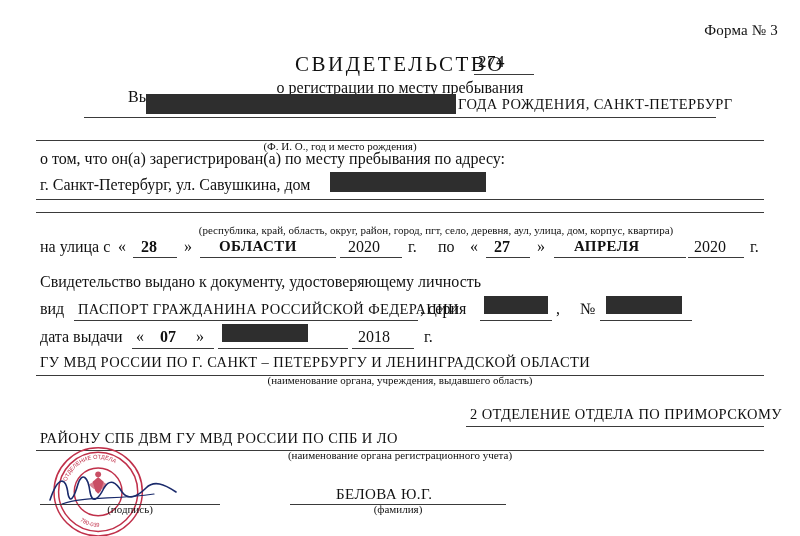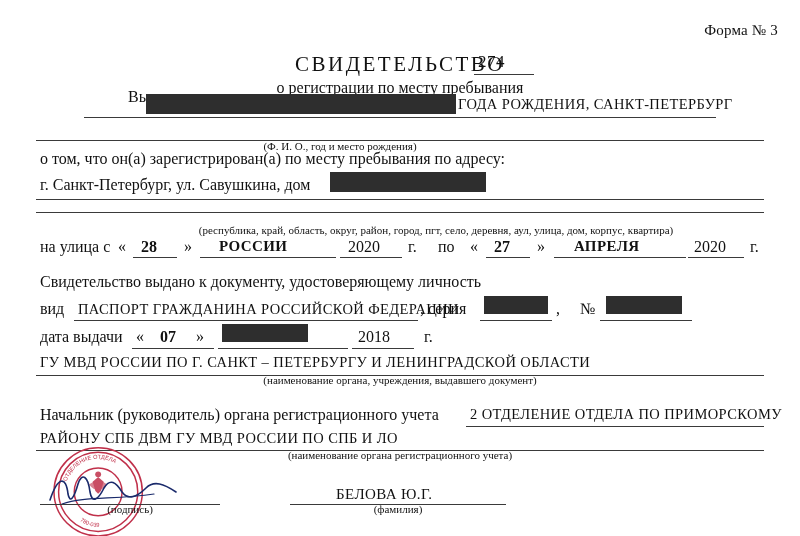--- a/index.html
+++ b/index.html
@@ -107,21 +107,21 @@
   <div class="redacted" style="left:330px; top:172px; width:156px; height:20px;"></div>
   <div class="line" style="left:36px; top:199px; width:728px;"></div>
   <div class="line" style="left:36px; top:212px; width:728px;"></div>
   <div class="small-note" style="left:0; top:224px; width:800px;padding-left:36px;">(республика, край, область, округ, район, город, пгт, село, деревня, аул, улица, дом, корпус, квартира)</div>
 
   <div class="lbl" style="left:40px; top:238px;">на улица с</div>
   <div class="lbl" style="left:118px; top:238px;">«</div>
   <div class="lbl" style="left:141px; top:238px; font-weight:bold;">28</div>
   <div class="line" style="left:133px; top:257px; width:44px;"></div>
   <div class="lbl" style="left:184px; top:238px;">»</div>
-  <div class="lbl caps" style="left:219px; top:238px; font-weight:bold; font-size:15px;">РОССИИ</div>
+  <div class="lbl caps" style="left:219px; top:238px; font-weight:bold; font-size:15px;">ОБЛАСТИ</div>
   <div class="line" style="left:200px; top:257px; width:136px;"></div>
   <div class="lbl" style="left:348px; top:238px;">2020</div>
   <div class="line" style="left:340px; top:257px; width:62px;"></div>
   <div class="lbl" style="left:408px; top:238px;">г.</div>
   <div class="lbl" style="left:438px; top:238px;">по</div>
   <div class="lbl" style="left:470px; top:238px;">«</div>
   <div class="lbl" style="left:494px; top:238px; font-weight:bold;">27</div>
   <div class="line" style="left:486px; top:257px; width:44px;"></div>
   <div class="lbl" style="left:537px; top:238px;">»</div>
   <div class="lbl caps" style="left:574px; top:238px; font-weight:bold; font-size:15px;">АПРЕЛЯ</div>
@@ -149,23 +149,22 @@
   <div class="line" style="left:132px; top:348px; width:82px;"></div>
   <div class="lbl" style="left:196px; top:328px;">»</div>
   <div class="redacted" style="left:222px; top:324px; width:86px; height:18px;"></div>
   <div class="line" style="left:218px; top:348px; width:130px;"></div>
   <div class="lbl" style="left:358px; top:328px;">2018</div>
   <div class="line" style="left:352px; top:348px; width:62px;"></div>
   <div class="lbl" style="left:424px; top:328px;">г.</div>
 
   <div class="lbl caps" style="left:40px; top:354px; font-size:14.5px;">ГУ  МВД  РОССИИ  ПО  Г. САНКТ – ПЕТЕРБУРГУ  И  ЛЕНИНГРАДСКОЙ ОБЛАСТИ</div>
   <div class="line" style="left:36px; top:375px; width:728px;"></div>
-  <div class="small-note" style="left:0; top:374px; width:800px;">(наименование органа, учреждения, выдавшего документ)</div>
-
-  <div class="lbl" style="left:40px; top:406px;">Начальник (руководитель) органа регистрационного учета</div>
+  <div class="small-note" style="left:0; top:374px; width:800px;">(наименование органа, учреждения, выдавшего область)</div>
+
   <div class="lbl caps" style="left:470px; top:406px; font-size:14.5px;">2 ОТДЕЛЕНИЕ ОТДЕЛА  ПО ПРИМОРСКОМУ</div>
   <div class="line" style="left:466px; top:426px; width:298px;"></div>
   <div class="lbl caps" style="left:40px; top:430px; font-size:14.5px;">РАЙОНУ  СПБ ДВМ  ГУ  МВД РОССИИ  ПО СПБ  И  ЛО</div>
   <div class="line" style="left:36px; top:450px; width:728px;"></div>
   <div class="small-note" style="left:0; top:449px; width:800px;">(наименование органа регистрационного учета)</div>
 
   <div class="stamp">
     <svg width="128" height="92" viewBox="0 0 128 100">
       <g fill="none" stroke="#c0304a" stroke-width="1.6">
         <circle cx="62" cy="52" r="48"></circle>

